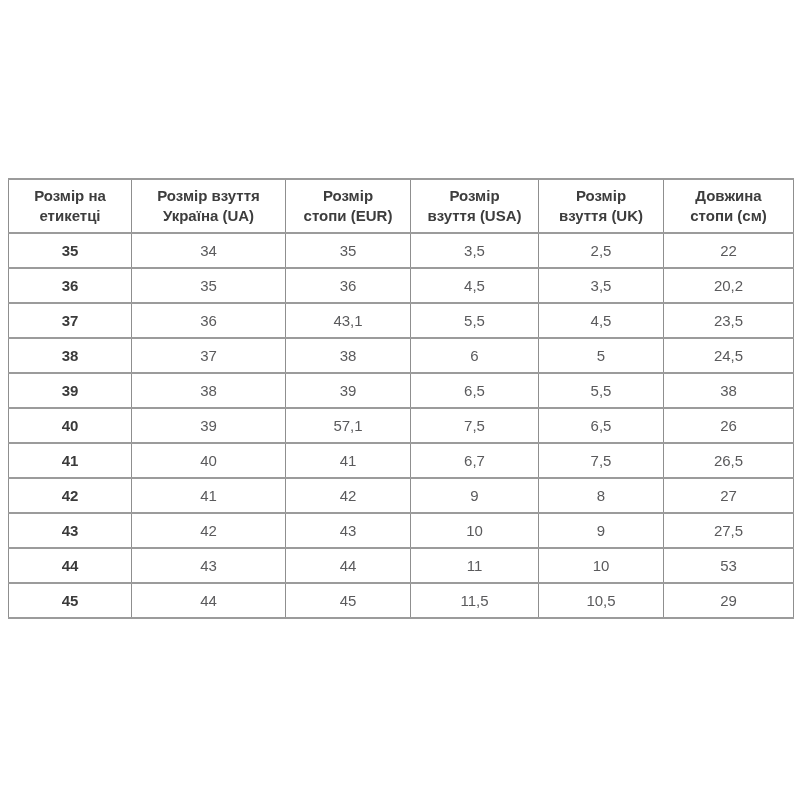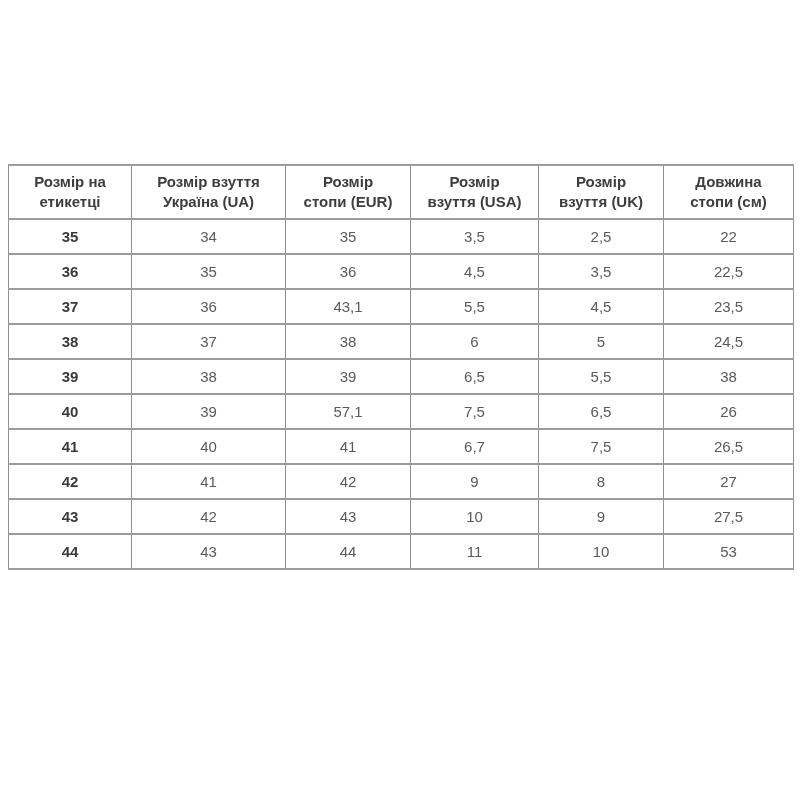--- a/index.html
+++ b/index.html
@@ -11,21 +11,21 @@
   .page {
     position: relative;
     width: 800px;
     height: 800px;
     background: #ffffff;
     overflow: hidden;
   }
   .size-table-wrap {
     position: absolute;
     left: 8px;
-    top: 164px;
+    top: 178px;
   }
   table.size-table {
     border-collapse: collapse;
     table-layout: fixed;
     width: 785px;
   }
   .size-table th,
   .size-table td {
     border: 1px solid #8f8f8f;
     text-align: center;
@@ -107,21 +107,21 @@
             <td>3,5</td>
             <td>2,5</td>
             <td>22</td>
           </tr>
           <tr>
             <td>36</td>
             <td>35</td>
             <td>36</td>
             <td>4,5</td>
             <td>3,5</td>
-            <td>22,5</td>
+            <td>20,2</td>
           </tr>
           <tr>
             <td>37</td>
             <td>36</td>
             <td>43,1</td>
             <td>5,5</td>
             <td>4,5</td>
             <td>23,5</td>
           </tr>
           <tr>
@@ -173,16 +173,24 @@
             <td>27,5</td>
           </tr>
           <tr>
             <td>44</td>
             <td>43</td>
             <td>44</td>
             <td>11</td>
             <td>10</td>
             <td>53</td>
           </tr>
+          <tr>
+            <td>45</td>
+            <td>44</td>
+            <td>45</td>
+            <td>11,5</td>
+            <td>10,5</td>
+            <td>29</td>
+          </tr>
         </tbody>
     </table>
   </div>
 </div>
 
 </body></html>

